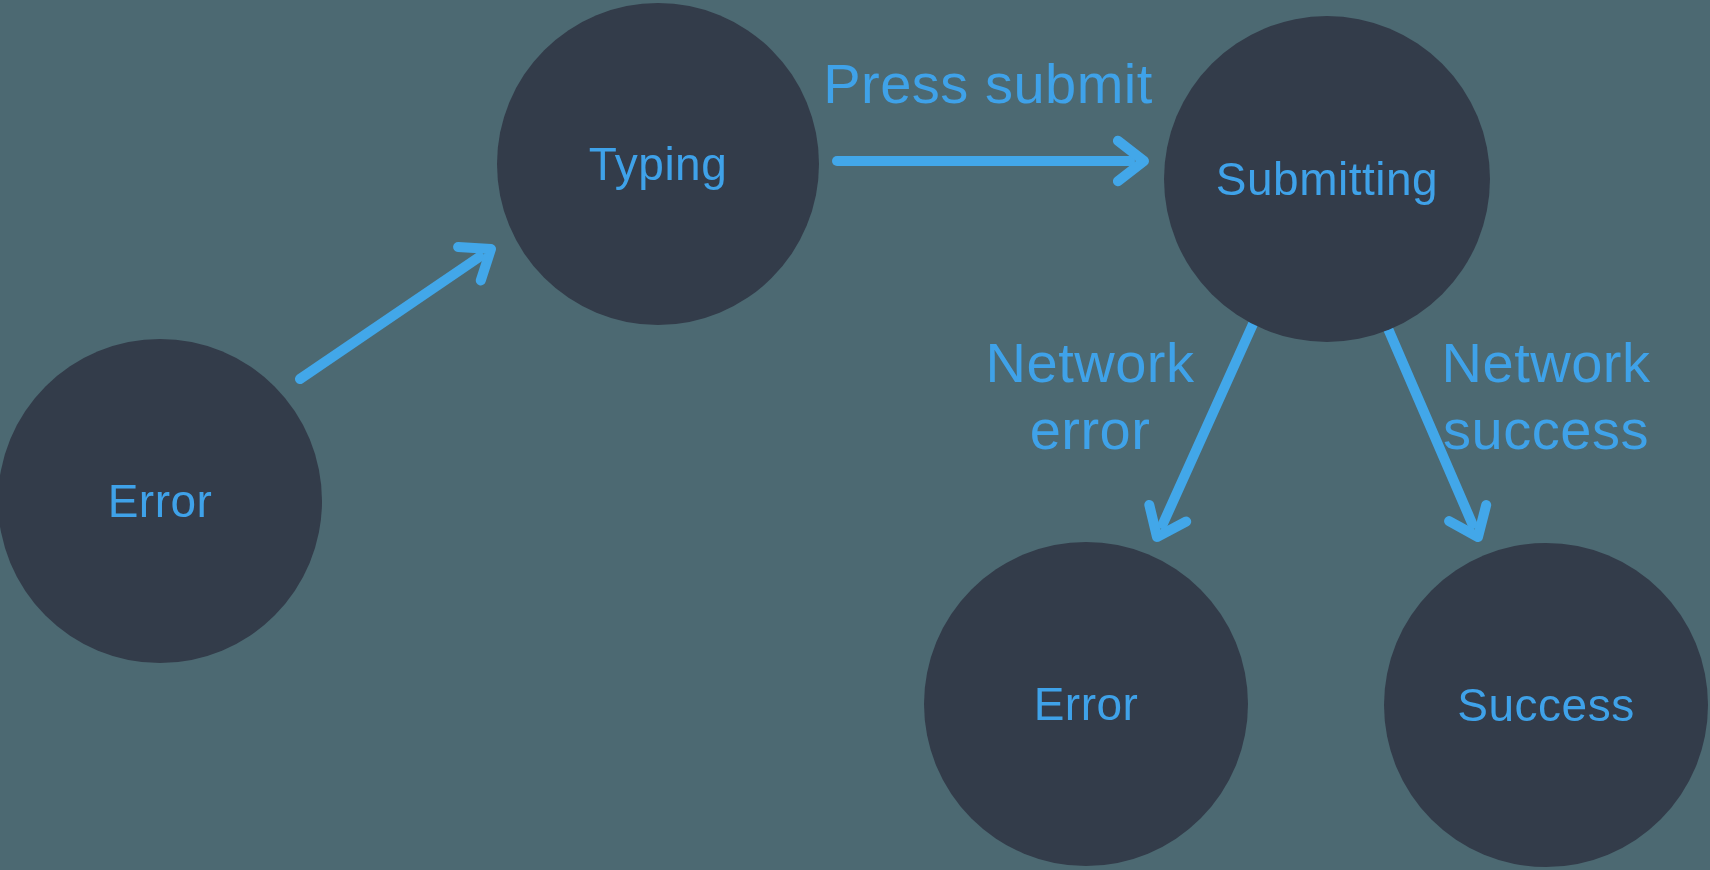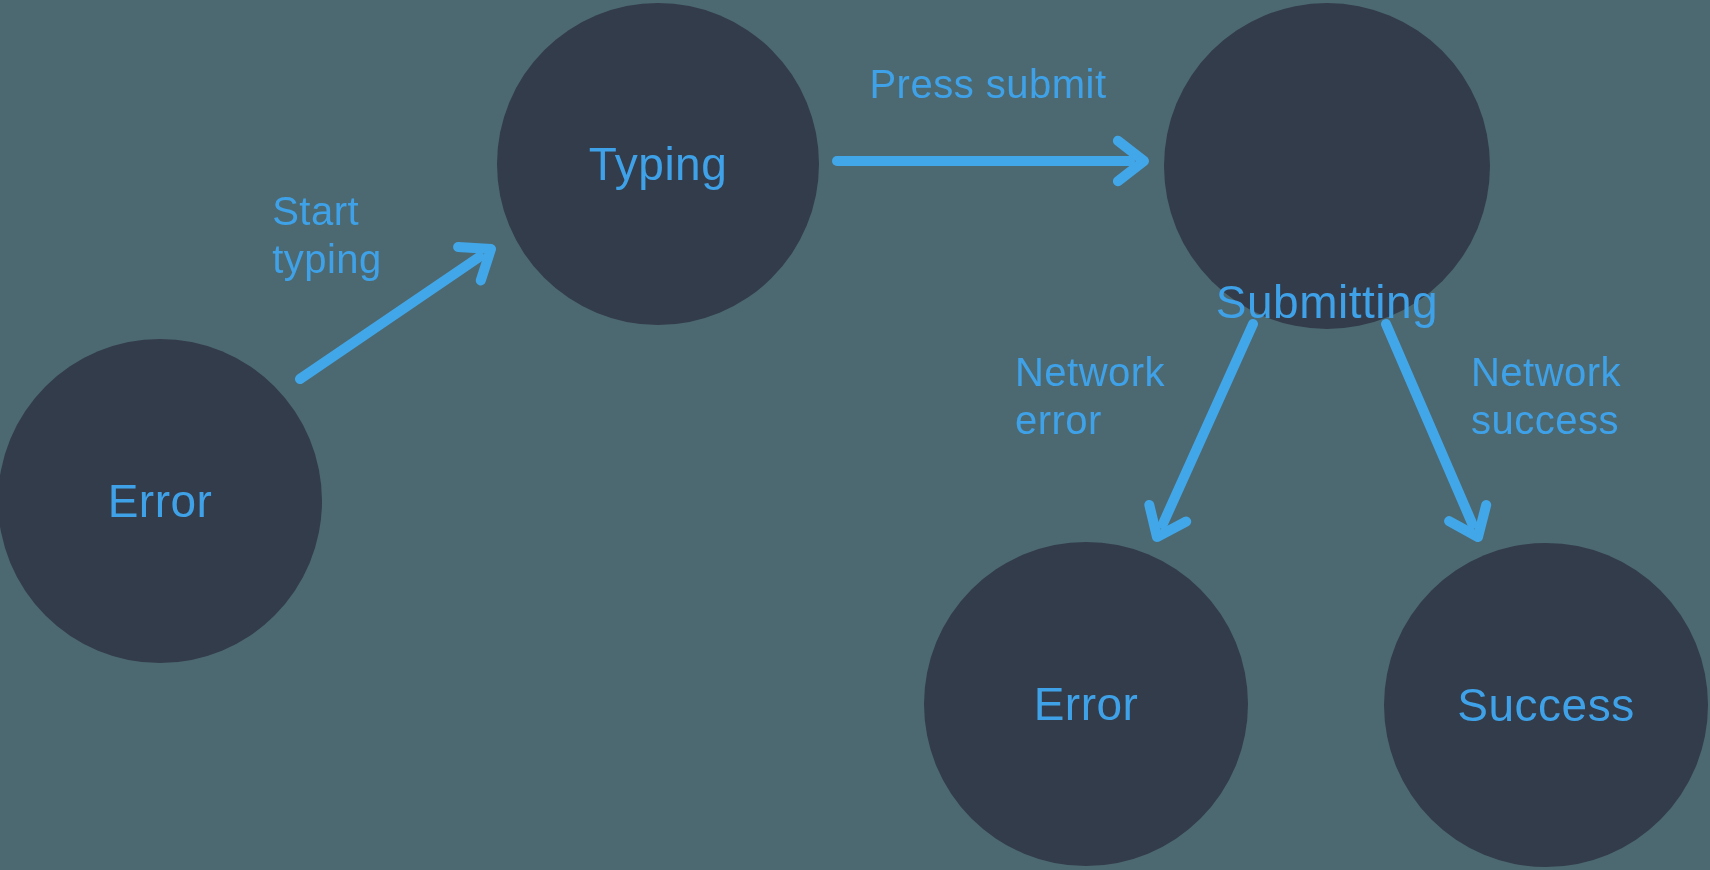--- a/index.html
+++ b/index.html
@@ -38,23 +38,23 @@
   .state-label{
     color:var(--text);
     font-size:46px;
     letter-spacing:.5px;
     white-space:nowrap;
   }
   .edge-label{
     position:absolute;
     transform:translate(-50%,-50%);
     color:var(--text);
-    font-size:40px;
+    font-size:56px;
     line-height:1.2;
-    text-align:left;
+    text-align:center;
     white-space:pre-line;
     letter-spacing:.5px;
   }
 </style>
 </head>
 <body>
 
 <div class="diagram">
 
   <svg class="arrows" id="arrow-layer" viewBox="0 0 1710 870">
@@ -77,34 +77,32 @@
     </svg>
 
   <div class="state" style="left: -2px; top: 339px; height: 324px; width: 324px;">
     <span class="state-label">Error</span>
   </div>
 
   <div class="state" style="left: 497px; top: 3px; height: 322px; width: 322px;">
     <span class="state-label">Typing</span>
   </div>
 
-  <div class="state" style="left: 1164px; top: 3px; height: 326px; width: 326px; align-items: flex-end;">
+  <div class="state" style="left: 1164px; top: 16px; height: 326px; width: 326px;">
     <span class="state-label">Submitting</span>
   </div>
 
   <div class="state" style="left: 924px; top: 542px; height: 324px; width: 324px;">
     <span class="state-label">Error</span>
   </div>
 
   <div class="state" style="left: 1384px; top: 543px; height: 324px; width: 324px;">
     <span class="state-label">Success</span>
   </div>
 
-  <div class="edge-label" style="left: 327px; top: 235px;">Start
-typing</div>
 
   <div class="edge-label" style="left: 988px; top: 84px;">Press submit</div>
 
   <div class="edge-label" style="left: 1090px; top: 396px;">Network
 error</div>
 
   <div class="edge-label" style="left: 1546px; top: 396px;">Network
 success</div>
 
 </div>

